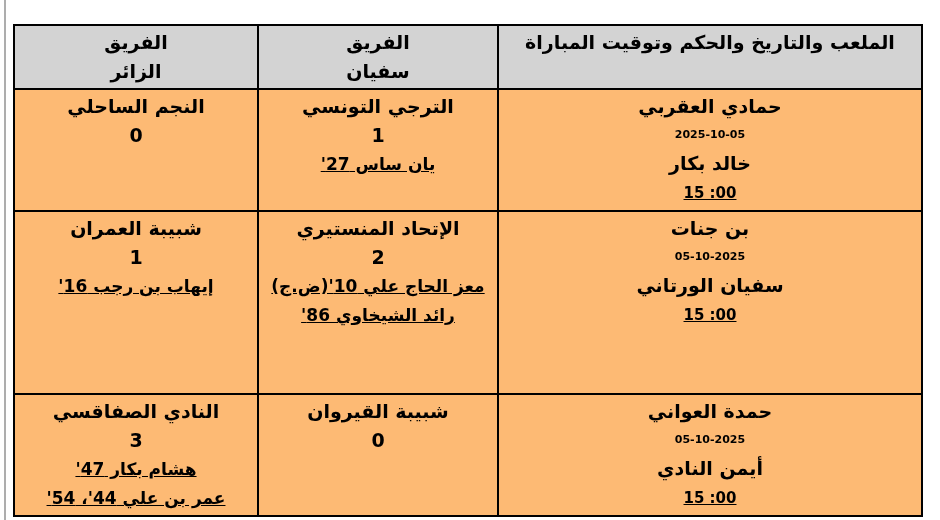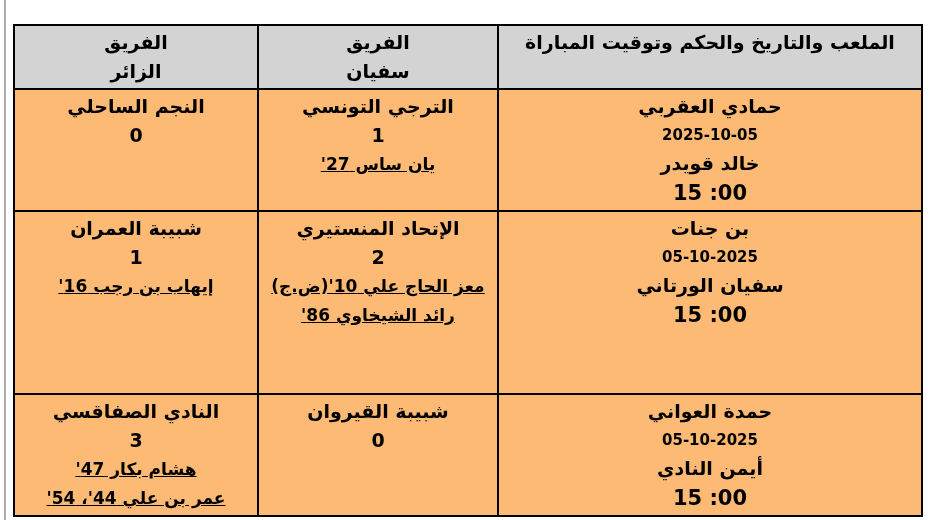--- a/index.html
+++ b/index.html
@@ -46,22 +46,22 @@
   .match-table th {
     background: #d3d3d3;
     font-size: 19px;
     line-height: 29px;
   }
   .match-table td {
     background: #fdba74;
   }
   .line { display: block; }
   .venue, .team, .ref { font-size: 19px; line-height: 29px; }
-  .date  { font-size: 15px; line-height: 28px; direction: ltr; }
-  .time  { font-size: 21px; line-height: 30px; direction: ltr; }
+  .date  { font-size: 11px; line-height: 28px; direction: ltr; }
+  .time  { font-size: 15px; line-height: 30px; direction: ltr; text-decoration: underline; }
   .score { font-size: 19px; line-height: 29px; }
   .scorer{ font-size: 17px; line-height: 29px; text-decoration: underline; }
 </style>
 </head>
 <body>
 
 <div class="stage">
   <div class="page-rule"></div>
 
   <table class="match-table" dir="rtl">
@@ -83,21 +83,21 @@
       <th>
         <span class="line">الفريق</span>
         <span class="line">الزائر</span>
       </th>
     </tr>
 
     <tr style="height:119px">
       <td>
         <span class="line venue">حمادي العقربي</span>
         <span class="line date">2025-10-05</span>
-        <span class="line ref">خالد قويدر</span>
+        <span class="line ref">خالد بكار</span>
         <span class="line time">15 :00</span>
       </td>
       <td>
         <span class="line team">الترجي التونسي</span>
         <span class="line score">1</span>
         <span class="line scorer">يان ساس 27'</span>
       </td>
       <td>
         <span class="line team">النجم الساحلي</span>
         <span class="line score">0</span>

